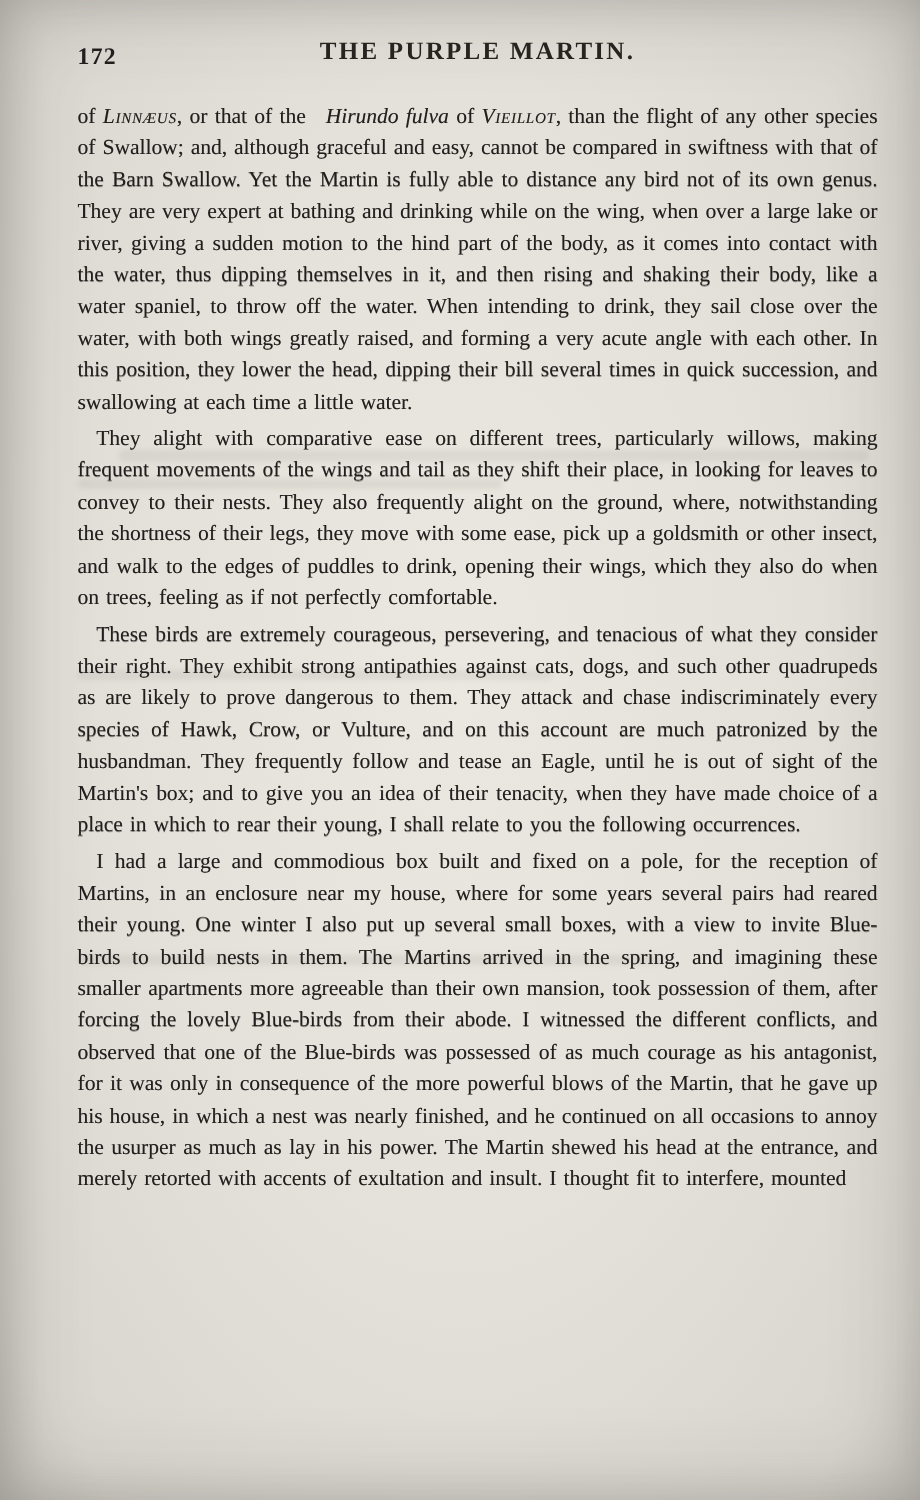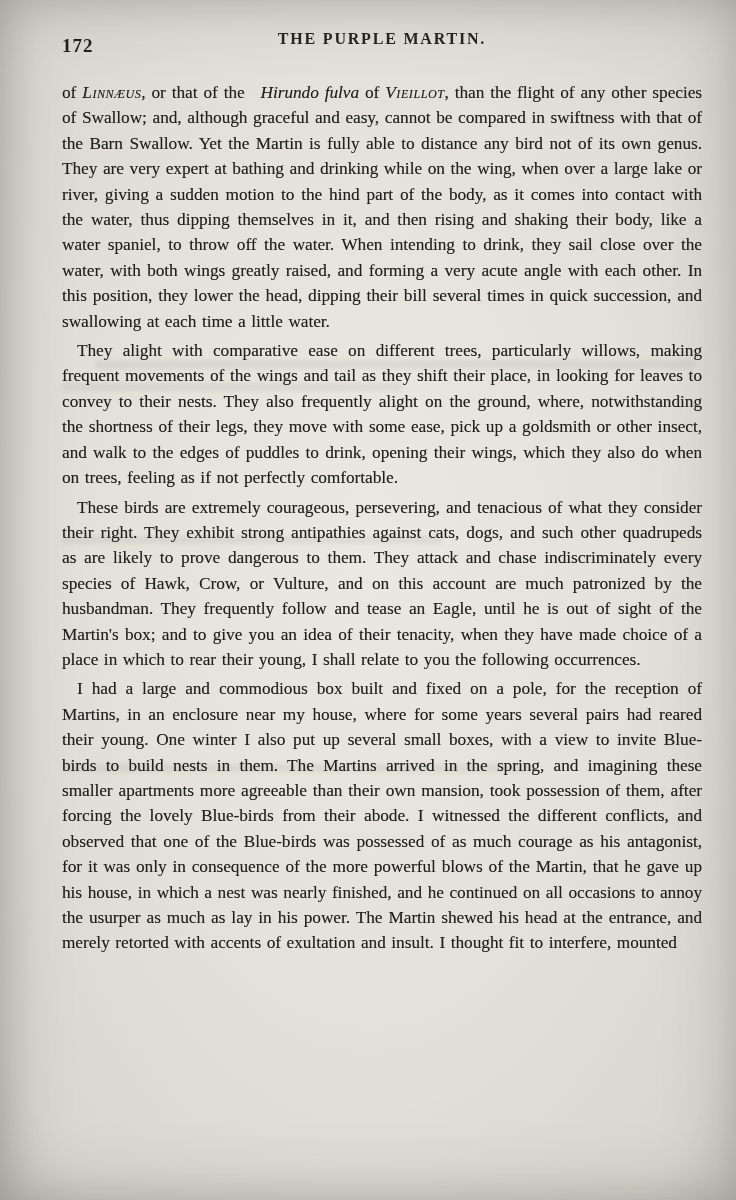--- a/index.html
+++ b/index.html
@@ -27,21 +27,21 @@
   .header { position: relative; height: 28px; margin-bottom: 22px; }
   .page-number {
     position: absolute; left: 0; top: 5px;
     font-weight: bold;
     font-size: 19px;
     letter-spacing: 1px;
   }
   .page-title {
     width: 100%;
     text-align: center;
-    font-size: 16px;
+    font-size: 20px;
     font-weight: bold;
     letter-spacing: 1.8px;
     color: #26241f;
   }
   .text-block {
     text-align: justify;
     font-size: 17.2px;
     line-height: 25.4px;
     word-spacing: 1.3px;
     text-shadow: 0.2px 0.2px 0.35px rgba(32, 31, 29, 0.45);

